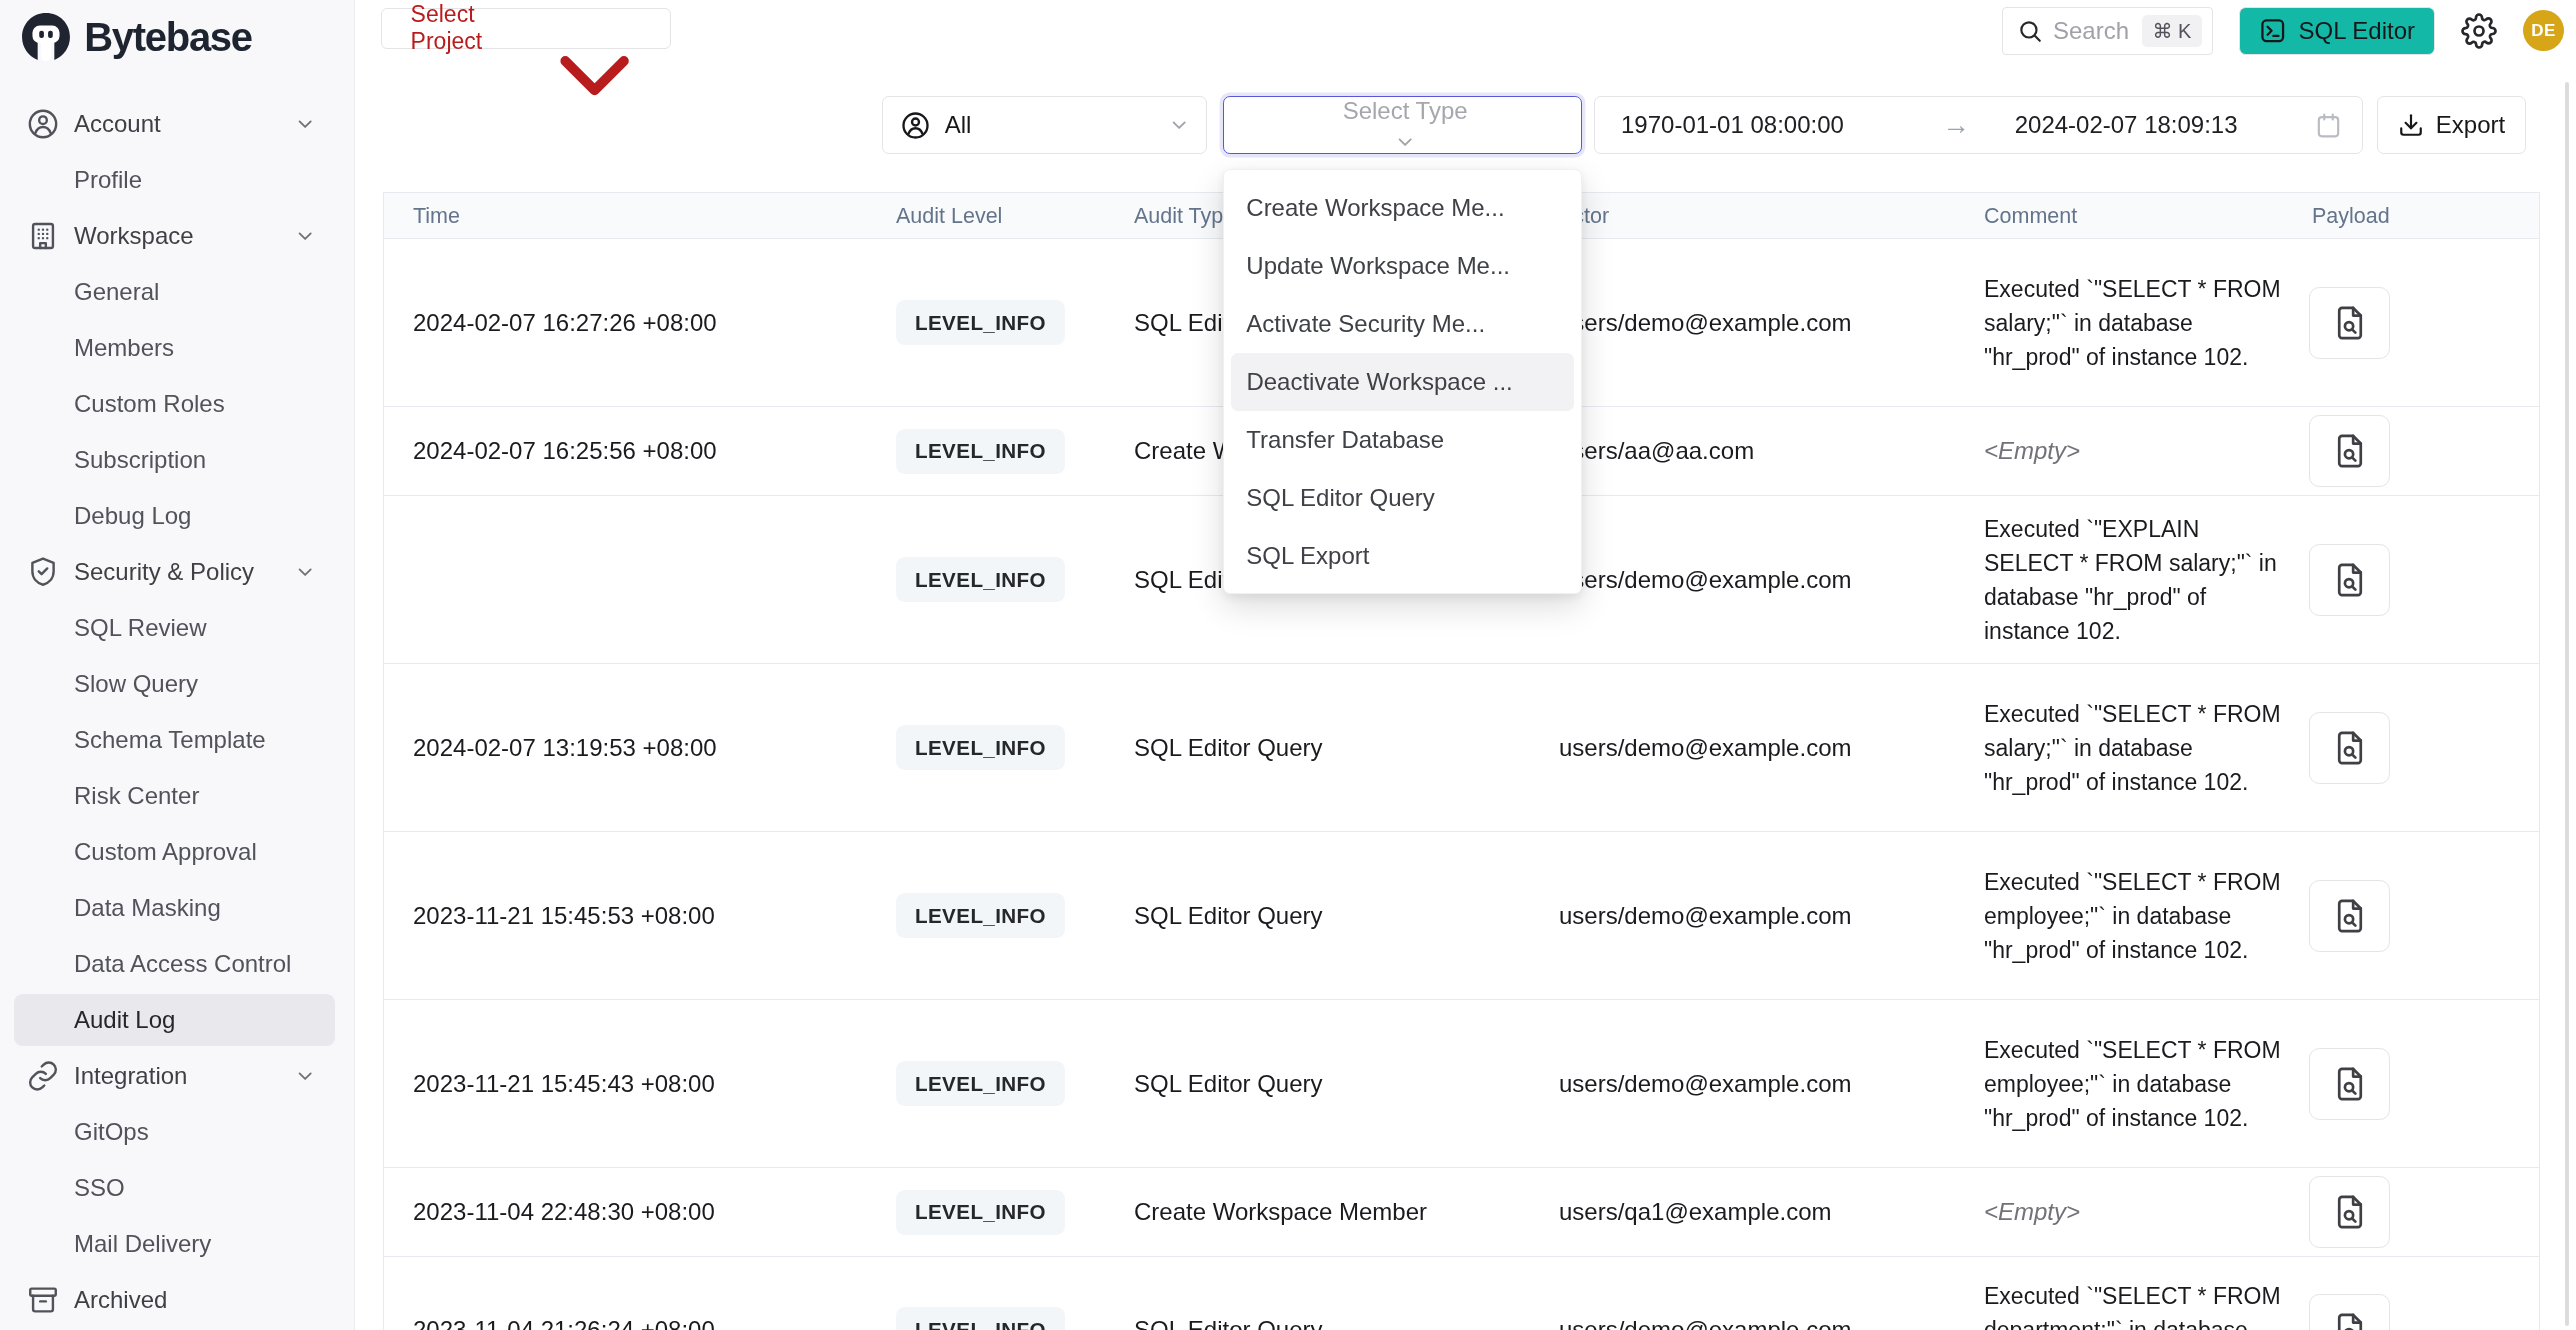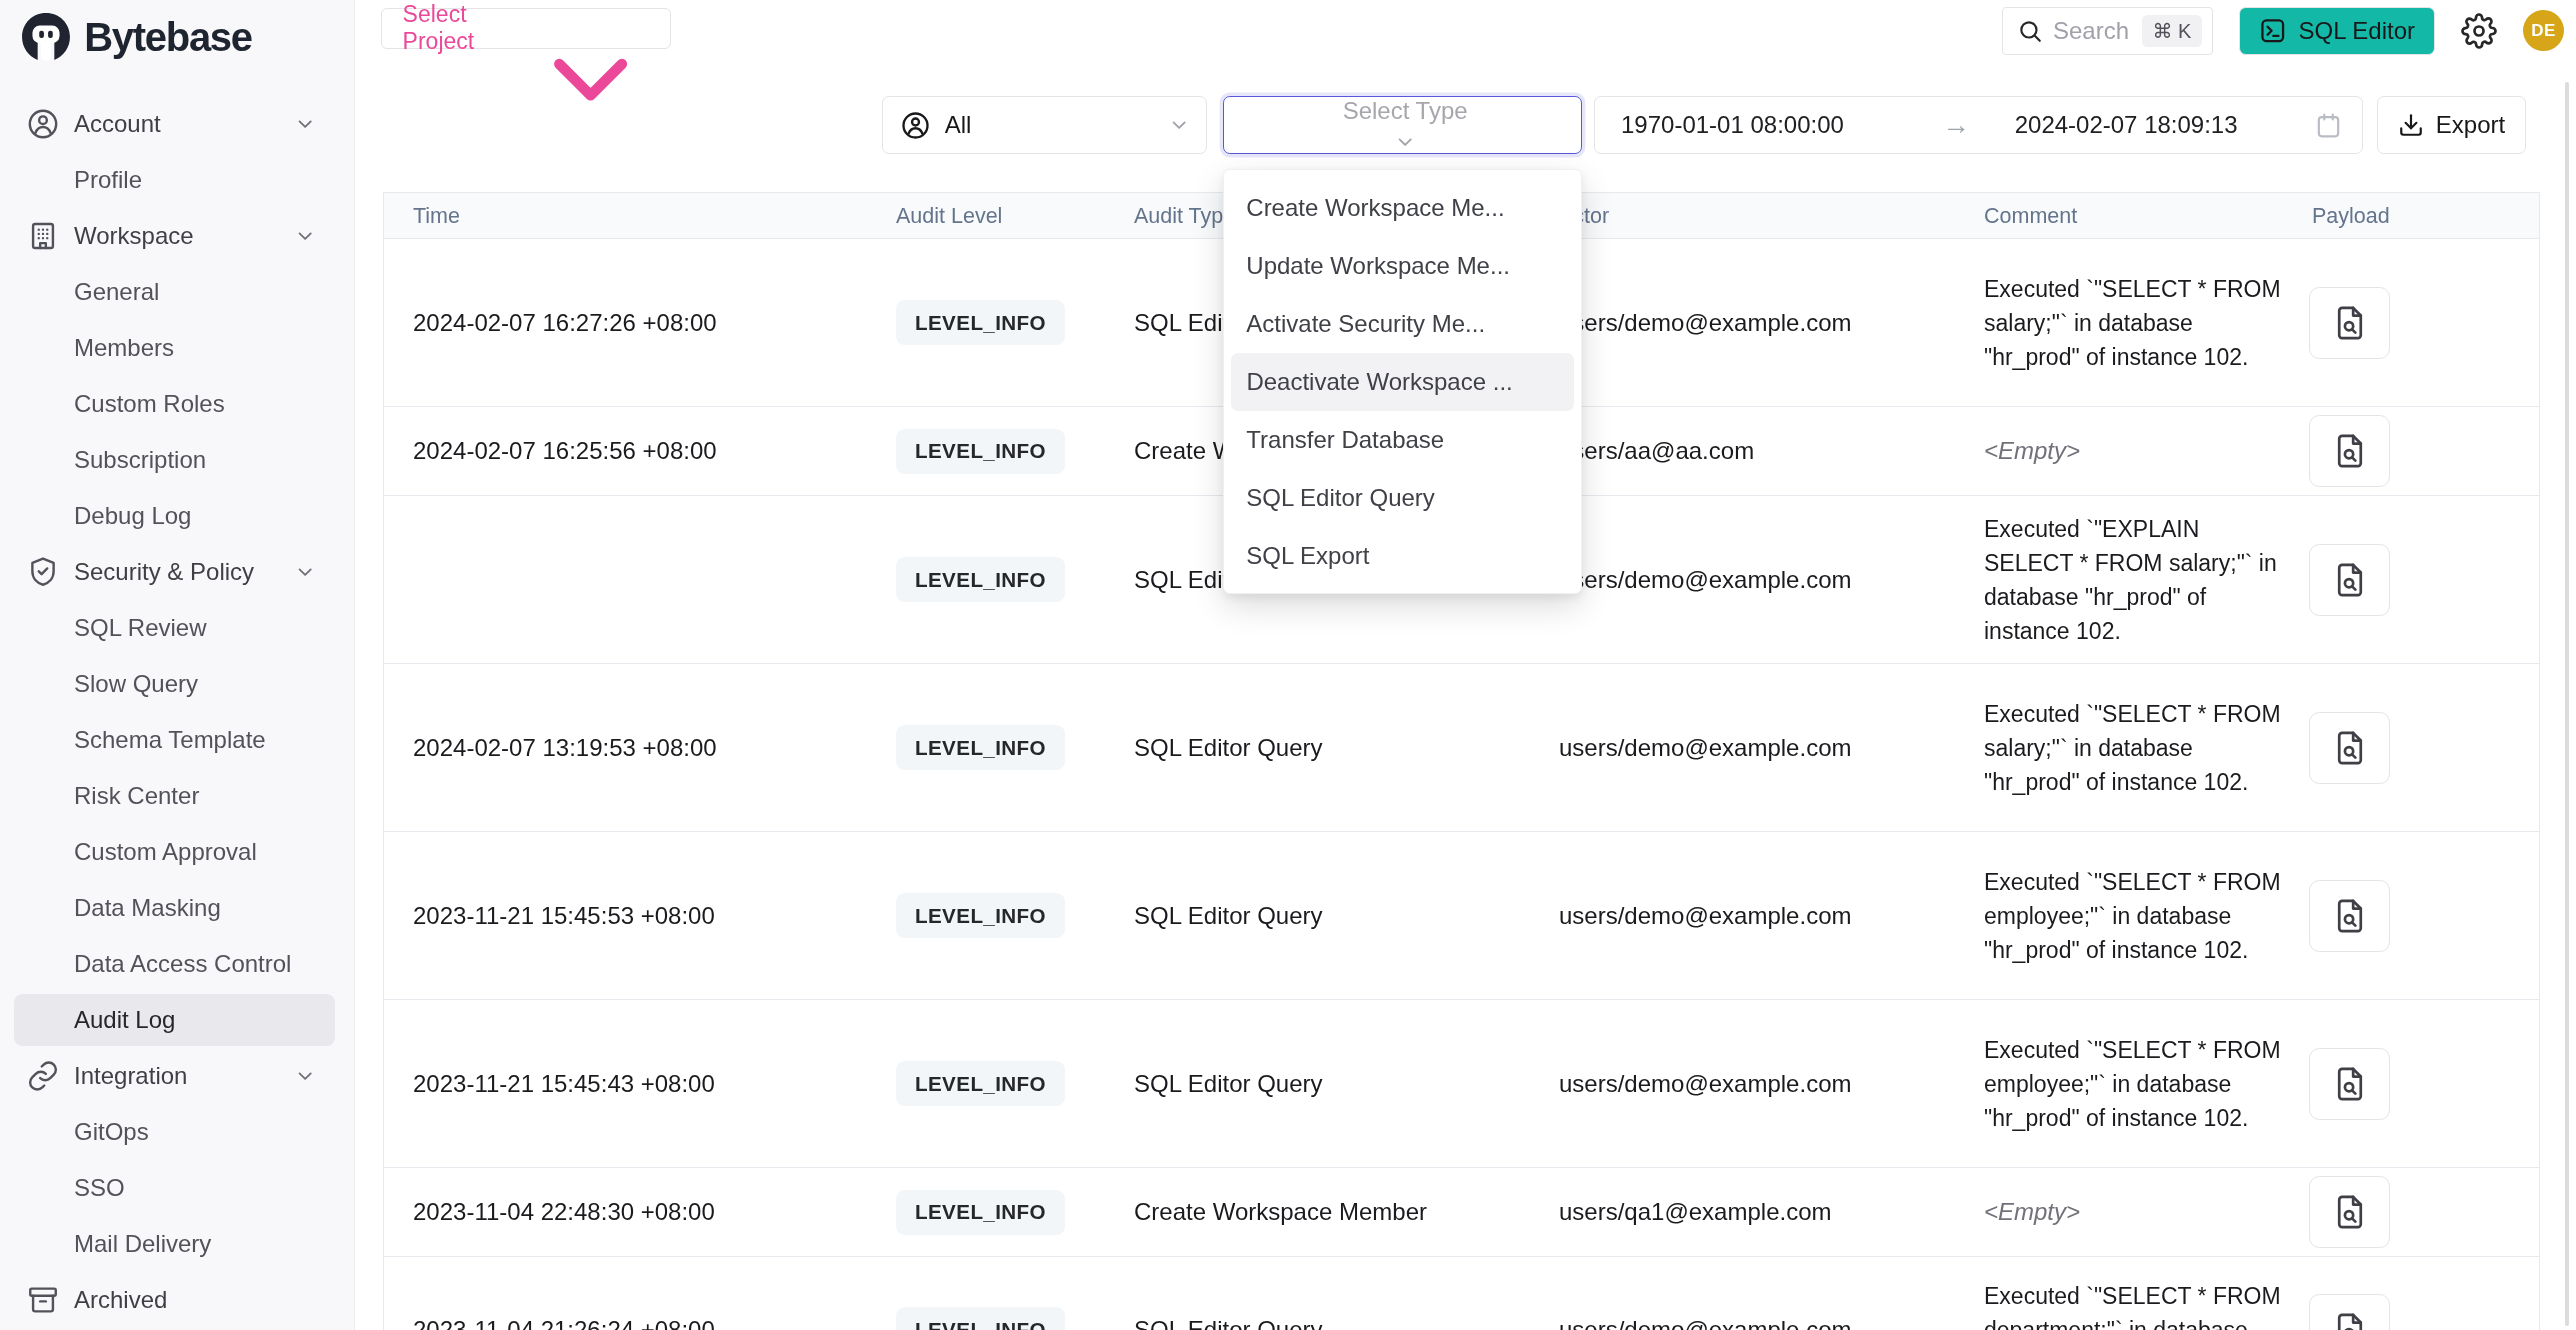--- a/index.html
+++ b/index.html
@@ -29,21 +29,21 @@
   .nav-item{position:relative;height:56px;display:flex;align-items:center;}
   .nav-item .hl{position:absolute;left:13.7px;right:19px;top:1.7px;bottom:1.7px;background:var(--active-item);border-radius:8.6px;}
   .nav-icon{position:absolute;left:26px;width:34px;height:34px;color:#52525b;}
   .nav-label{position:absolute;left:74px;font-size:24px;color:#52525b;white-space:nowrap;}
   .nav-item.section .nav-label{color:#3f3f46;font-weight:500;}
   .nav-item.active .nav-label{color:#27272a;}
   .nav-chev{position:absolute;right:38px;width:22.3px;height:22.3px;color:#71717a;}
 
   
   .select-project{position:absolute;left:381px;top:7.7px;width:290px;height:41px;background:#fff;border:0.9px solid #e4e4e7;border-radius:6px;display:flex;align-items:center;padding:0 17px 0 20.6px;}
-  .select-project span{font-size:23px;color:#ec4899;flex:1;}
+  .select-project span{font-size:23px;color:#b91c1c;flex:1;margin-left:8px;}
   .chev{width:22.3px;height:22.3px;color:#a1a1aa;}
   .topright{position:absolute;top:6.9px;right:12px;display:flex;align-items:center;gap:26px;}
   .search-btn{width:211px;height:48px;border:0.9px solid #e4e4e7;border-radius:4px;background:#fff;display:flex;align-items:center;padding:0 10.3px 0 13.7px;gap:10.3px;}
   .search-btn .s-ic{width:26px;height:26px;color:#27272a;}
   .search-btn .s-ph{font-size:24px;color:#a1a1aa;flex:1;text-align:left;}
   .kbd{background:#f1f1f3;border-radius:5.2px;padding:4.3px 10.3px;font-size:20px;color:#52525b;white-space:nowrap;}
   .sqled-btn{height:48px;border:0.9px solid #e4e4e7;border-radius:6.9px;background:#14b8a6;display:flex;align-items:center;gap:12px;padding:0 19px;}
   .sqled-btn .t-ic{width:27.5px;height:27.5px;color:#18181b;}
   .sqled-btn span{font-size:24px;color:#18181b;font-weight:500;}
   .gear{width:36px;height:36px;color:#27272a;}

